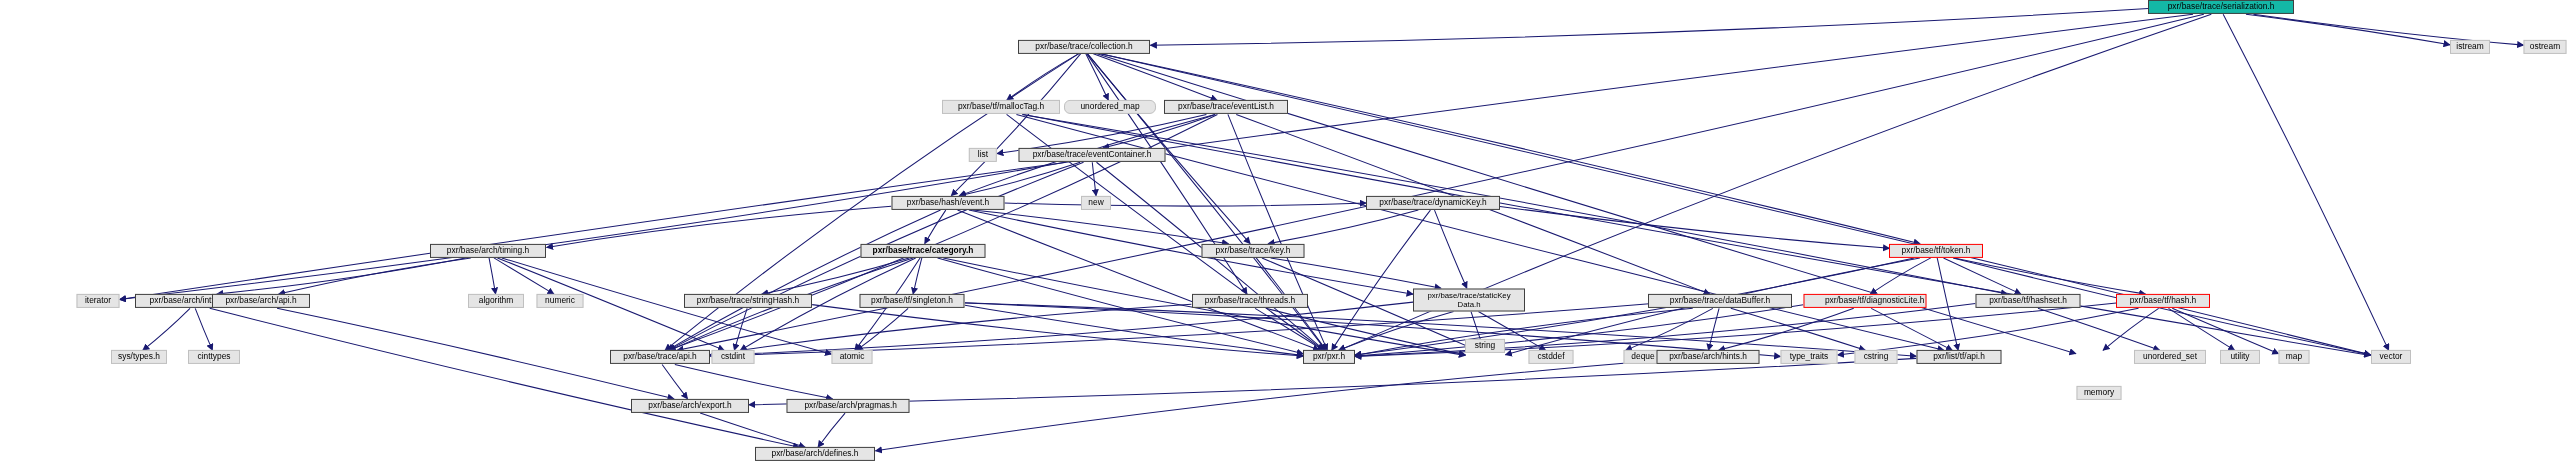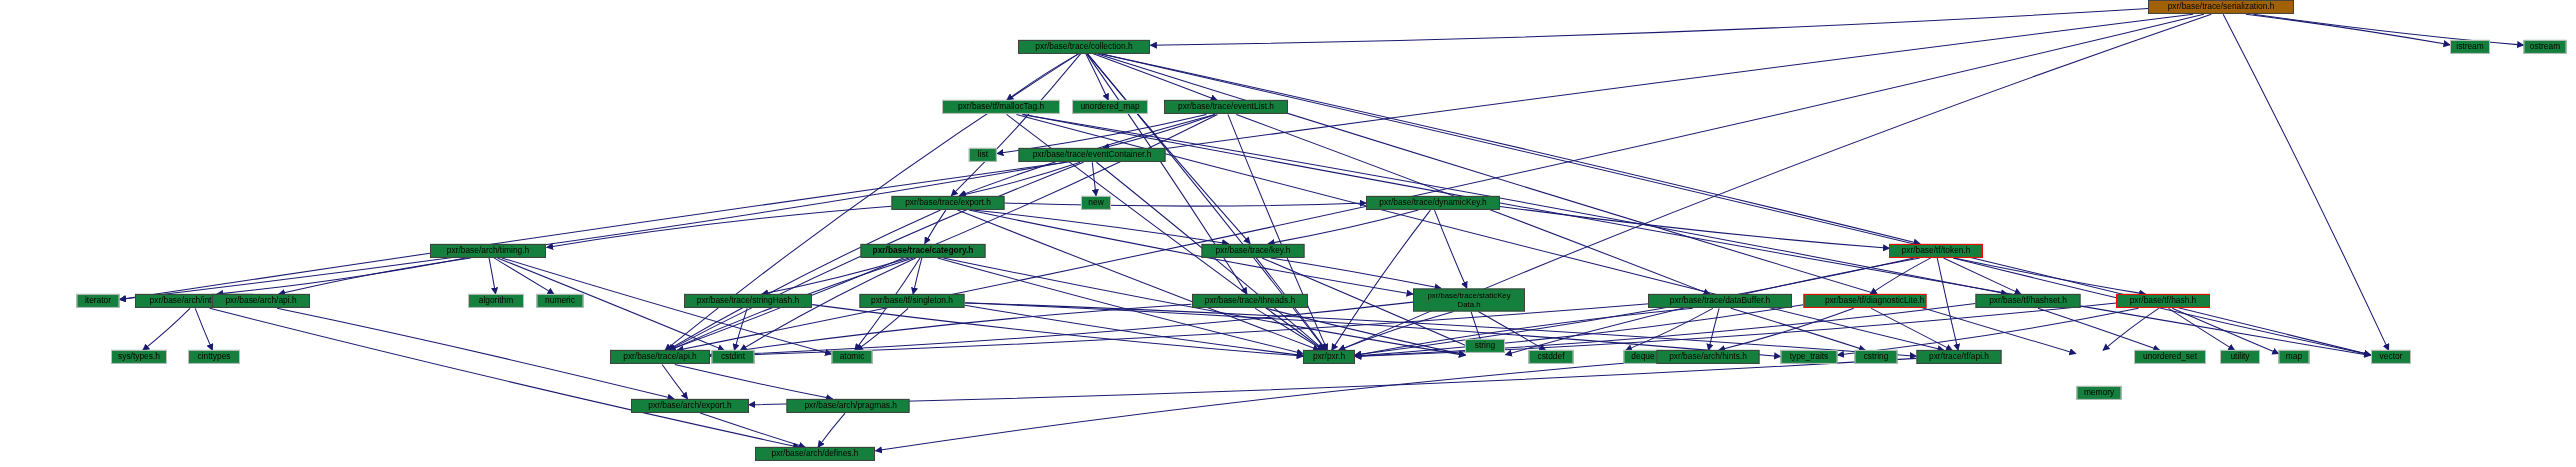--- a/index.html
+++ b/index.html
@@ -23,38 +23,38 @@
     height: 468px;
     pointer-events: none;
   }
   .node {
     position: absolute;
     box-sizing: border-box;
     display: flex;
     align-items: center;
     justify-content: center;
     text-align: center;
-    background: #15803d;
+    background: #e5e5e5;
     border: 0.6px solid #c0c0c0;
     color: #000000;
     font-size: 8.4px;
     line-height: 1.12;
     white-space: pre-line;
     padding: 0 2.6px;
     transform: translate(-50%, -50%);
   }
   .node.solid {
     border: 1.3px solid #404040;
   }
   .node.red {
     border: 1.3px solid #ff0000;
   }
   .node.root {
     border: 1.3px solid #404040;
-    background: #a16207;
+    background: #14b8a6;
   }
 </style>
 </head>
 <body>
 
 <div id="graph-root">
   <svg id="edge-layer" viewBox="0 0 3987 724" preserveAspectRatio="none">
     <defs>
       <marker id="arrow" viewBox="0 0 10 10" refX="9" refY="5" markerWidth="7" markerHeight="7" orient="auto-start-reverse">
         <path d="M 0 0 L 10 5 L 0 10 z" fill="#191970"></path>
@@ -167,25 +167,25 @@
         <path d="M 1024.7913333333333,564 Q 1043.1203933333334,589.8101966666667 1064.2086666666667,617" marker-end="url(#arrow)"></path>
         <path d="M 1044.474,564 Q 1175.04182,594.77091 1288.526,617" marker-end="url(#arrow)"></path>
       </g>
   </svg>
   <div id="nodes-layer">
       <div class="node root" style="left: 2221px; top: 7.1px; width: 146px; height: 14.2px;">pxr/base/trace/serialization.h</div>
       <div class="node " style="left: 2470px; top: 47px; width: 40px; height: 14.2px;">istream</div>
       <div class="node " style="left: 2545px; top: 47px; width: 43px; height: 14.2px;">ostream</div>
       <div class="node solid" style="left: 1084px; top: 47px; width: 132px; height: 14.2px;">pxr/base/trace/collection.h</div>
       <div class="node " style="left: 1001px; top: 107px; width: 118px; height: 14.2px;">pxr/base/tf/mallocTag.h</div>
-      <div class="node " style="left: 1110px; top: 107px; width: 76px; height: 14.2px;">unordered_map</div>
+      <div class="node " style="left: 1110px; top: 107px; width: 92px; height: 14.2px; border-radius: 6px;">unordered_map</div>
       <div class="node solid" style="left: 1226px; top: 107px; width: 124px; height: 14.2px;">pxr/base/trace/eventList.h</div>
       <div class="node " style="left: 983px; top: 155px; width: 28.4px; height: 14.2px;">list</div>
       <div class="node solid" style="left: 1092px; top: 155px; width: 147px; height: 14.2px;">pxr/base/trace/eventContainer.h</div>
-      <div class="node solid" style="left: 948px; top: 203px; width: 113px; height: 14.2px;">pxr/base/trace/export.h</div>
+      <div class="node solid" style="left: 948px; top: 203px; width: 113px; height: 14.2px;">pxr/base/hash/event.h</div>
       <div class="node " style="left: 1096px; top: 203px; width: 30px; height: 14.2px;">new</div>
       <div class="node solid" style="left: 1433px; top: 203px; width: 134px; height: 14.2px;">pxr/base/trace/dynamicKey.h</div>
       <div class="node solid" style="left: 488px; top: 251px; width: 116px; height: 14.2px;">pxr/base/arch/timing.h</div>
       <div class="node solid" style="left: 923px; top: 251px; width: 125px; height: 14.2px; font-weight: bold;">pxr/base/trace/category.h</div>
       <div class="node solid" style="left: 1253px; top: 251px; width: 103px; height: 14.2px;">pxr/base/trace/key.h</div>
       <div class="node red" style="left: 1936px; top: 251px; width: 94px; height: 14.2px;">pxr/base/tf/token.h</div>
       <div class="node " style="left: 98px; top: 301px; width: 43px; height: 14.2px;">iterator</div>
       <div class="node solid" style="left: 194px; top: 301px; width: 118px; height: 14.2px;">pxr/base/arch/inttypes.h</div>
       <div class="node solid" style="left: 261px; top: 301px; width: 98px; height: 14.2px;">pxr/base/arch/api.h</div>
       <div class="node " style="left: 496px; top: 301px; width: 56px; height: 14.2px;">algorithm</div>
@@ -204,21 +204,21 @@
       <div class="node solid" style="left: 660px; top: 357px; width: 100px; height: 14.2px;">pxr/base/trace/api.h</div>
       <div class="node " style="left: 733px; top: 357px; width: 43px; height: 14.2px;">cstdint</div>
       <div class="node " style="left: 852px; top: 357px; width: 41px; height: 14.2px;">atomic</div>
       <div class="node solid" style="left: 1329px; top: 357px; width: 52px; height: 14.2px;">pxr/pxr.h</div>
       <div class="node " style="left: 1485px; top: 346px; width: 40px; height: 14.2px;">string</div>
       <div class="node " style="left: 1551px; top: 357px; width: 45px; height: 14.2px;">cstddef</div>
       <div class="node " style="left: 1618px; top: 357px; width: 39px; height: 14.2px; margin-left: 25px;">deque</div>
       <div class="node solid" style="left: 1708px; top: 357px; width: 103px; height: 14.2px;">pxr/base/arch/hints.h</div>
       <div class="node " style="left: 1809px; top: 357px; width: 57px; height: 14.2px;">type_traits</div>
       <div class="node " style="left: 1876px; top: 357px; width: 43px; height: 14.2px;">cstring</div>
-      <div class="node solid" style="left: 1959px; top: 357px; width: 85px; height: 14.2px;">pxr/trace/tf/api.h</div>
+      <div class="node solid" style="left: 1959px; top: 357px; width: 85px; height: 14.2px;">pxr/list/tf/api.h</div>
       <div class="node " style="left: 2099px; top: 357px; width: 45px; height: 14.2px; margin-top: 36px;">memory</div>
       <div class="node " style="left: 2170px; top: 357px; width: 72px; height: 14.2px;">unordered_set</div>
       <div class="node " style="left: 2240px; top: 357px; width: 40px; height: 14.2px;">utility</div>
       <div class="node " style="left: 2294px; top: 357px; width: 31px; height: 14.2px;">map</div>
       <div class="node " style="left: 2391px; top: 357px; width: 40px; height: 14.2px;">vector</div>
       <div class="node solid" style="left: 690px; top: 406px; width: 118px; height: 14.2px;">pxr/base/arch/export.h</div>
       <div class="node solid" style="left: 848px; top: 406px; width: 123px; height: 14.2px; padding-left: 8px;">pxr/base/arch/pragmas.h</div>
       <div class="node solid" style="left: 815px; top: 454px; width: 120px; height: 14.2px;">pxr/base/arch/defines.h</div>
     </div>
 </div>

